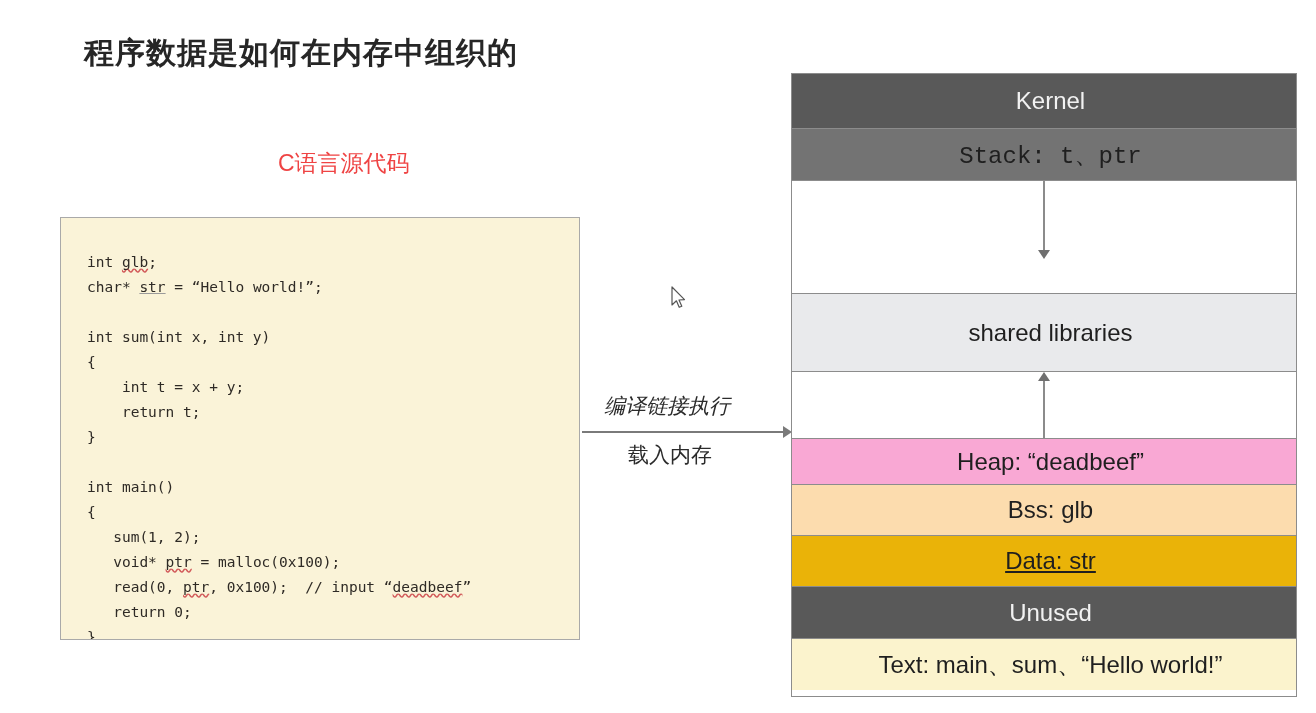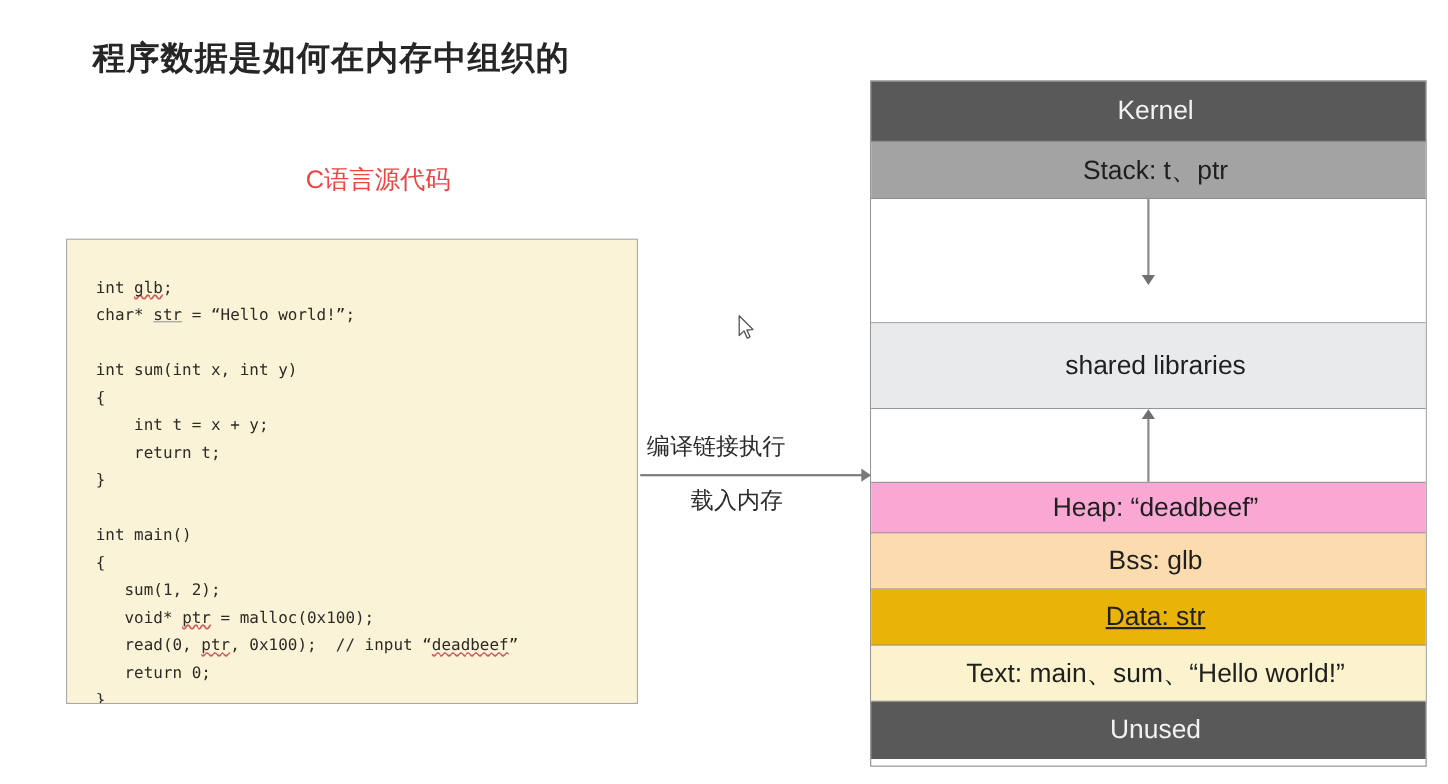--- a/index.html
+++ b/index.html
@@ -80,25 +80,26 @@
     left: 783px;
     top: 426px;
     width: 0;
     height: 0;
     border-left: 9px solid #7a7a7a;
     border-top: 6px solid transparent;
     border-bottom: 6px solid transparent;
   }
   .flow-label-top {
     position: absolute;
-    left: 588px;
+    left: 604px;
     top: 392px;
     font-size: 21px;
     color: #2b2b2b;
     white-space: nowrap;
+    font-style: italic;
   }
   .flow-label-bottom {
     position: absolute;
     left: 628px;
     top: 441px;
     font-size: 21px;
     color: #2b2b2b;
     white-space: nowrap;
   }
 
@@ -208,46 +209,46 @@
 
 <div class="flow-label-top">编译链接执行</div>
 <div class="flow-arrow-line"></div>
 <div class="flow-arrow-head"></div>
 <div class="flow-label-bottom">载入内存</div>
 
 <div class="mem-diagram" id="mem-diagram">
     <div class="mem-row dark" style="height: 55px; background: rgb(89, 89, 89); color: rgb(242, 242, 242); border-bottom-color: rgb(140, 140, 140);">
       <span>Kernel</span>
     </div>
-    <div class="mem-row" style="height: 52px; background: #a3a3a3; color: rgb(31, 31, 31); border-bottom-color: rgb(140, 140, 140);">
+    <div class="mem-row" style="height: 52px; background: #737373; color: rgb(31, 31, 31); border-bottom-color: rgb(140, 140, 140); font-family: Liberation Mono, monospace;">
       <span>Stack: t、ptr</span>
     </div>
     <div class="mem-row gap" style="height: 113px; background: rgb(255, 255, 255); color: rgb(31, 31, 31); border-bottom-color: rgb(140, 140, 140);">
       <div class="v-arrow down"></div>
     </div>
     <div class="mem-row" style="height: 78px; background: rgb(233, 234, 236); color: rgb(31, 31, 31); border-bottom-color: rgb(140, 140, 140);">
       <span>shared libraries</span>
     </div>
     <div class="mem-row gap" style="height: 67px; background: rgb(255, 255, 255); color: rgb(31, 31, 31); border-bottom-color: rgb(140, 140, 140);">
       <div class="v-arrow up"></div>
     </div>
     <div class="mem-row" style="height: 46px; background: #f9a8d4; color: rgb(31, 31, 31); border-bottom-color: rgb(140, 140, 140);">
       <span>Heap: “deadbeef”</span>
     </div>
     <div class="mem-row" style="height: 51px; background: rgb(252, 220, 174); color: rgb(31, 31, 31); border-bottom-color: rgb(140, 140, 140);">
       <span>Bss: glb</span>
     </div>
     <div class="mem-row" style="height: 51px; background: #eab308; color: rgb(31, 31, 31); border-bottom-color: rgb(140, 140, 140); text-decoration: underline;">
       <span>Data: str</span>
     </div>
+    <div class="mem-row dark" style="height: 52px; background: rgb(89, 89, 89); color: rgb(242, 242, 242); border-bottom-color: rgb(140, 140, 140);">
+      <span>Unused</span>
+    </div>
     <div class="mem-row" style="height: 51px; background: rgb(251, 243, 205); color: rgb(31, 31, 31); border-bottom-color: rgb(140, 140, 140);">
       <span>Text: main、sum、“Hello world!”</span>
-    </div>
-    <div class="mem-row dark" style="height: 52px; background: rgb(89, 89, 89); color: rgb(242, 242, 242); border-bottom-color: rgb(140, 140, 140);">
-      <span>Unused</span>
     </div>
   </div>
 
 <svg class="cursor" viewBox="0 0 18 24" style="left: 670px; top: 286px;">
   <path d="M2,1 L2,19 L6.4,14.8 L9.2,21.3 L11.8,20.2 L9,14 L14.5,13.6 Z" fill="#ffffff" stroke="#555555" stroke-width="1.2" stroke-linejoin="round"></path>
 </svg>
 
 <div class="edge-strip"></div>
 
 </body></html>

